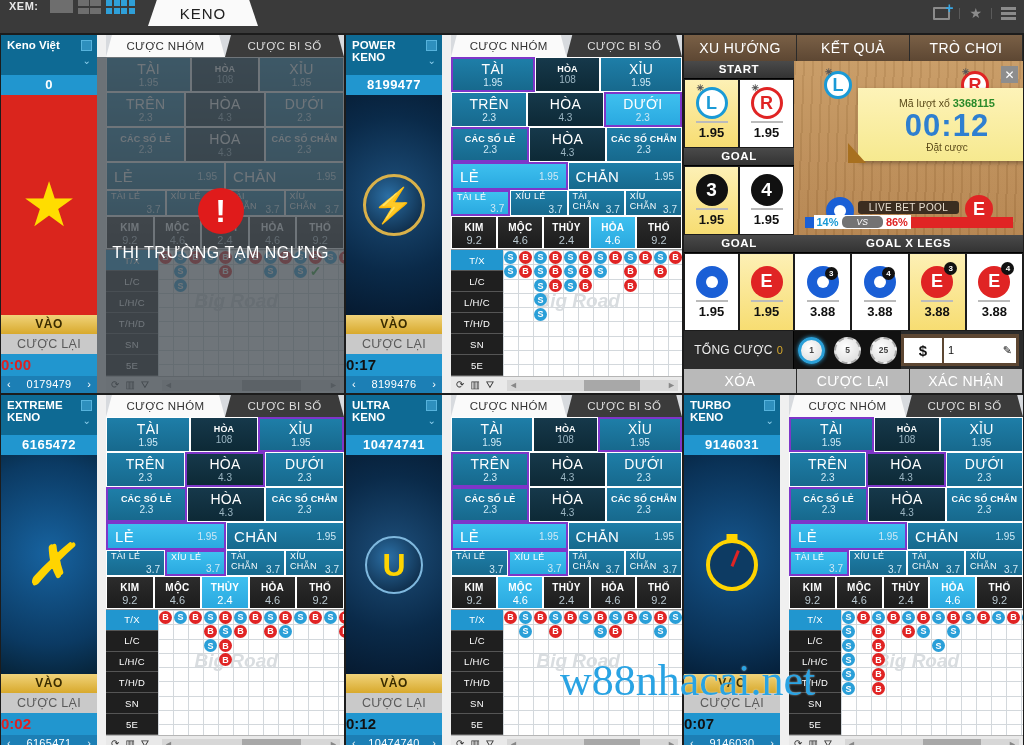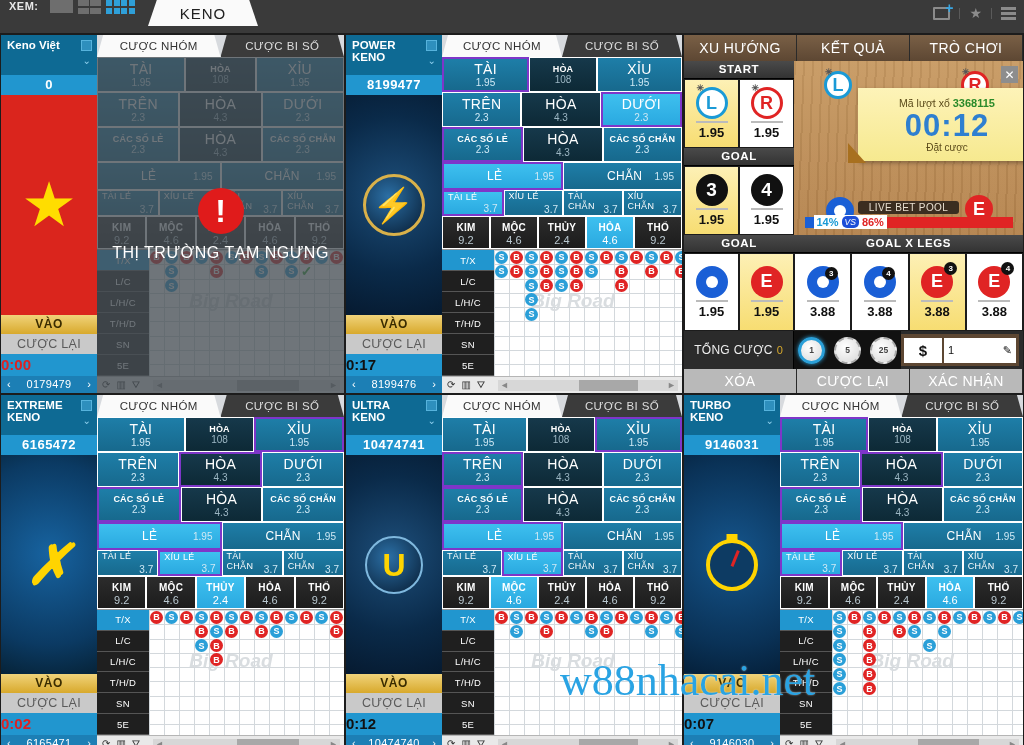--- a/index.html
+++ b/index.html
@@ -30,21 +30,21 @@
   .hamb { display:grid; gap:2px; }
   .hamb i { display:block; width:15px; height:3px; background:#8b8b8b; }
 
   
   #grid { display:grid; grid-template-columns:345px 338px 341px;
     grid-template-rows:360px 359px; width:1024px; height:719px; background:#2a2a2a; gap:0; }
   .panel { background:#f0f0f0; border:1px solid #1c1c1c; overflow:hidden; position:relative;
     display:flex; flex-direction:column; }
 
   
-  .kbody { display:flex; flex:1; min-height:0; }
+  .kbody { display:flex; flex:1; min-height:0;gap:9px; }
   .kleft { width:96px; flex:none; display:flex; flex-direction:column; background:#0d5f85; }
   .ktitlebar { background:#0e6a94; color:#fff; padding:4px 5px 2px 6px; position:relative; height:40px; }
   .ktitle { font-size:11.5px; font-weight:bold; line-height:12px; width:70px; }
   .kmin { position:absolute; right:5px; top:5px; width:11px; height:11px;
     background:#2e8fbd; border:1px solid #56b3dd; }
   .kchev { position:absolute; right:6px; top:20px; color:#8fd0ee; font-size:10px; }
   .kround { background:#2196cf; color:#fff; text-align:center; font-size:13px;
     font-weight:bold; padding:2px 0 3px; letter-spacing:.5px; }
   .klogo { flex:1; position:relative; overflow:hidden; }
   .kvao { background:linear-gradient(#f0d37a,#d8a92c); color:#3a2c00; text-align:center;
@@ -75,21 +75,21 @@
   .cell.lit { background:linear-gradient(#3ec0ef,#2aa9e0); }
   .cell .t { font-size:14px; line-height:15px; letter-spacing:.3px; }
   .cell .t.sm { font-size:9px; line-height:10px; font-weight:bold; letter-spacing:.2px; }
   .cell .o { font-size:10px; line-height:11px; color:#cfe9f5; }
   .cell.dark .o { color:#9cb6c3; }
   .r1 .cell { height:35px; }
   .r1 .cell:nth-child(1){flex:1.07}.r1 .cell:nth-child(2){flex:.85}.r1 .cell:nth-child(3){flex:1.07}
   .r2 .cell { height:35px; flex:1; }
   .r3 .cell { height:35px; flex:1; }
   .r4 .cell { height:28px; flex:1; flex-direction:row; justify-content:space-between; padding:0 7px; }
-  .r4 .cell .t { font-size:12px;margin-left:36px; }
+  .r4 .cell .t { font-size:15px; }
   .r5 .cell { height:26px; flex:1; align-items:flex-start; justify-content:center;
     flex-direction:row; padding:1px 4px 0; }
   .r5 .cell .t { font-size:9px; line-height:9.5px; text-align:left; flex:1; }
   .r5 .cell .o { font-size:10px; align-self:flex-end; }
   .r6 .cell { height:33px; flex:1; background:linear-gradient(#2c2c2c,#1c1c1c);
     border:1px solid #fff; }
   .r6 .cell .t { font-size:10px; font-weight:bold; }
   .r6 .cell .o { font-size:11px; color:#b9c8d0; }
   .r6 .cell.lit { background:linear-gradient(#3ec0ef,#2aa9e0); }
   .r6 .cell.lit .o { color:#fff; }
@@ -205,21 +205,21 @@
   .note:after { content:""; position:absolute; left:-10px; bottom:-2px; width:18px; height:20px;
     background:#a8701f; clip-path: polygon(0 0,100% 100%, 0 100%); }
   .pool { position:absolute; left:50%; bottom:6px; transform:translateX(-50%);
     display:flex; flex-direction:column; align-items:center; width:208px; }
   .pool-title { background:#3b2d20; color:#e8dfd0; font-size:10px; padding:1px 11px;
     border-radius:3px; letter-spacing:.4px; }
   .pool-bar { display:flex; align-items:center; width:100%; height:14px; margin-top:1px; }
   .pool-b { width:9px; height:11px; background:#1a5fd6; }
   .pool-pc { background:#fff; display:flex; align-items:center; gap:3px; padding:0 3px; height:14px; }
   .pool-pc .blue { color:#1a9ad6; font-size:11px; font-weight:bold; }
-  .pool-pc .vs { background:#1d4ed8; color:#fff; font-size:8.5px; padding:1px 3px; border-radius:5px;font-style:italic; }
+  .pool-pc .vs { background:#737373; color:#fff; font-size:8.5px; padding:1px 15px; border-radius:5px;font-style:italic; }
   .pool-pc .red { color:#e02424; font-size:11px; font-weight:bold; }
   .pool-r { flex:1; height:11px; background:#e02424; }
 
   .goalrow { display:flex; flex:none; }
   .gboxes { display:flex; height:78px; }
 
   .totbar { display:flex; height:38px; flex:none; background:#2b2b2b; }
   .tot-l { width:110px; display:flex; align-items:center; justify-content:center; gap:4px;
     border-right:1px solid #000; }
   .tot-lbl { color:#eee; font-size:12px; letter-spacing:.3px; }

